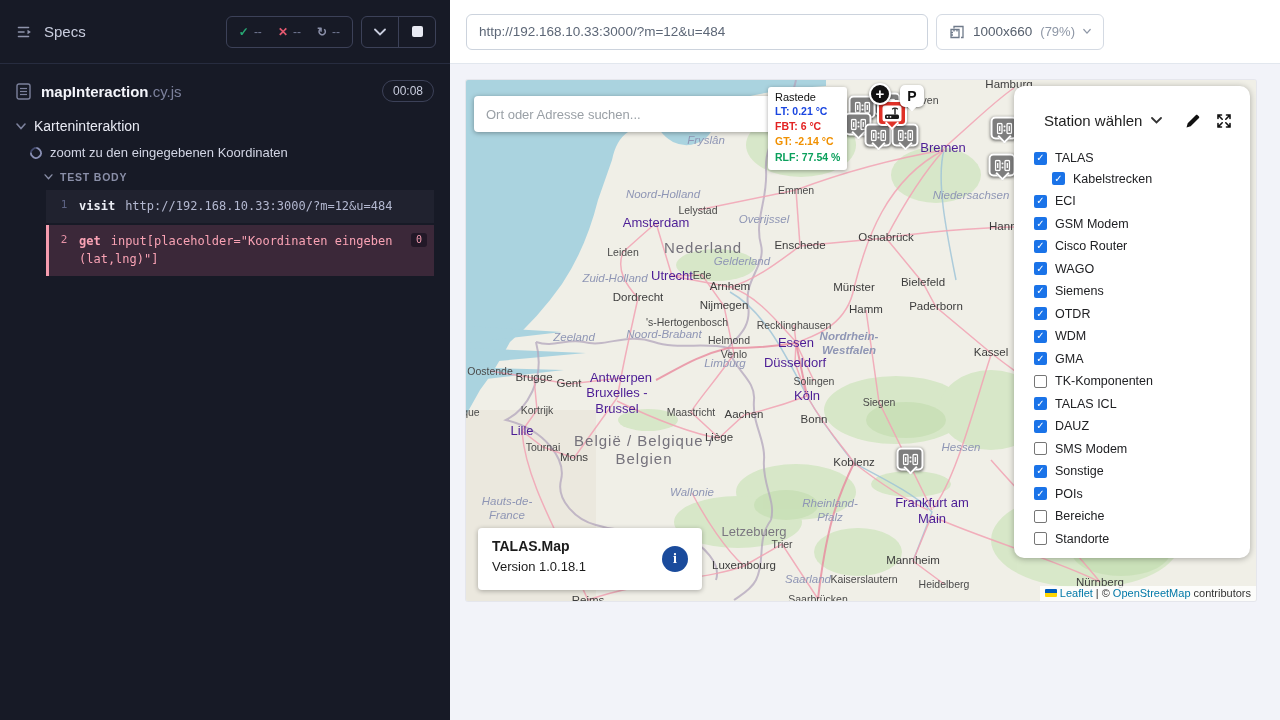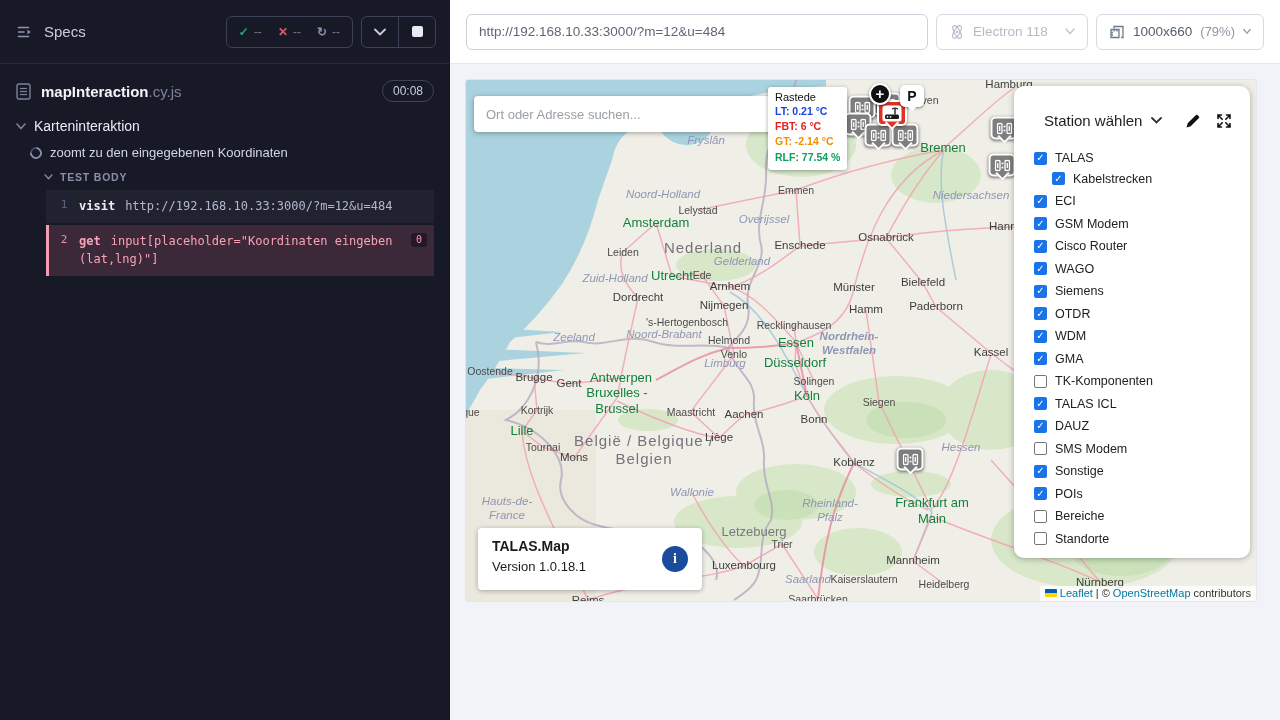--- a/index.html
+++ b/index.html
@@ -63,21 +63,21 @@
   .selbox.viewport { width:168px; color:#57606e; font-size:13.5px; }
   .vp-pct { color:#8e97a6; font-size:13px; }
 
   .stage { position:absolute; left:0; top:64px; right:0; bottom:0; }
   .map { position:absolute; left:16px; top:16px; width:790px; height:521px;
     background:#f0efe7; overflow:hidden; border-radius:2px; box-shadow:0 0 0 1px rgba(0,0,0,.05); }
 
   
   .lbl { position:absolute; transform:translate(-50%,-50%); white-space:pre; text-align:center;
     line-height:1.2; pointer-events:none; color:#3d3d3d; }
-  .lbl.C { font-size:13px; color:#15803d; }
+  .lbl.C { font-size:13px; color:#4c1d95; }
   .lbl.c { font-size:11.5px; color:#3d3d3d; }
   .lbl.s { font-size:10.5px; color:#4a4a4a; }
   .lbl.r { font-size:11.5px; font-style:italic; color:#8f96b5; }
   .lbl.n { font-size:15px; color:#75727c; letter-spacing:1px; }
   .lbl.t { font-size:13px; color:#7a7680;padding-left:24px; }
 
   
   .mk { position:absolute; transform:translate(-50%,-50%); }
   .pinG, .pinP, .pinR { display:flex; align-items:center; justify-content:center;
     border:2px solid #fff; border-radius:5px; box-shadow:0 1px 3px rgba(0,0,0,.5); }
@@ -224,35 +224,20 @@
         <div class="content"><span class="method">get</span><span>input[placeholder="Koordinaten eingeben (lat,lng)"]</span></div>
         <span class="badge">0</span>
       </div>
     </div>
   </div>
 </aside>
 
 <section class="aut">
   <div class="topbar">
     <input class="urlbox" readonly="" value="http://192.168.10.33:3000/?m=12&amp;u=484" style="">
-    <div class="selbox browser">
-      <span>
-        <svg width="16" height="16" viewBox="0 0 16 16">
-            <g stroke="#b4bbc8" stroke-width="1.1" fill="none">
-              <ellipse cx="8" cy="8" rx="7" ry="2.8" transform="rotate(-60 8 8)"></ellipse>
-              <ellipse cx="8" cy="8" rx="7" ry="2.8" transform="rotate(60 8 8)"></ellipse>
-            </g>
-            <circle cx="8" cy="8" r="1.2" fill="#b4bbc8"></circle>
-          </svg>
-      </span>
-      <span>Electron 118</span>
-      <svg style="margin-left:auto" width="10" height="7" viewBox="0 0 10 7">
-          <polyline points="1,1 5,5.5 9,1" fill="none" stroke="#c3c9d4" stroke-width="1.5" stroke-linecap="round"></polyline>
-        </svg>
-    </div>
     <div class="selbox viewport">
       <span>
         <svg width="16" height="16" viewBox="0 0 16 16">
             <g stroke="#6f7a8a" stroke-width="1.3" fill="none">
               <path d="M2 13.5V5.5h8v8z"></path>
               <path d="M5 5.5v2M8 5.5v2M2 8.5h2M2 11h2"></path>
               <path d="M12 13.5h2v-11H5v2"></path>
             </g>
           </svg>
       </span>

